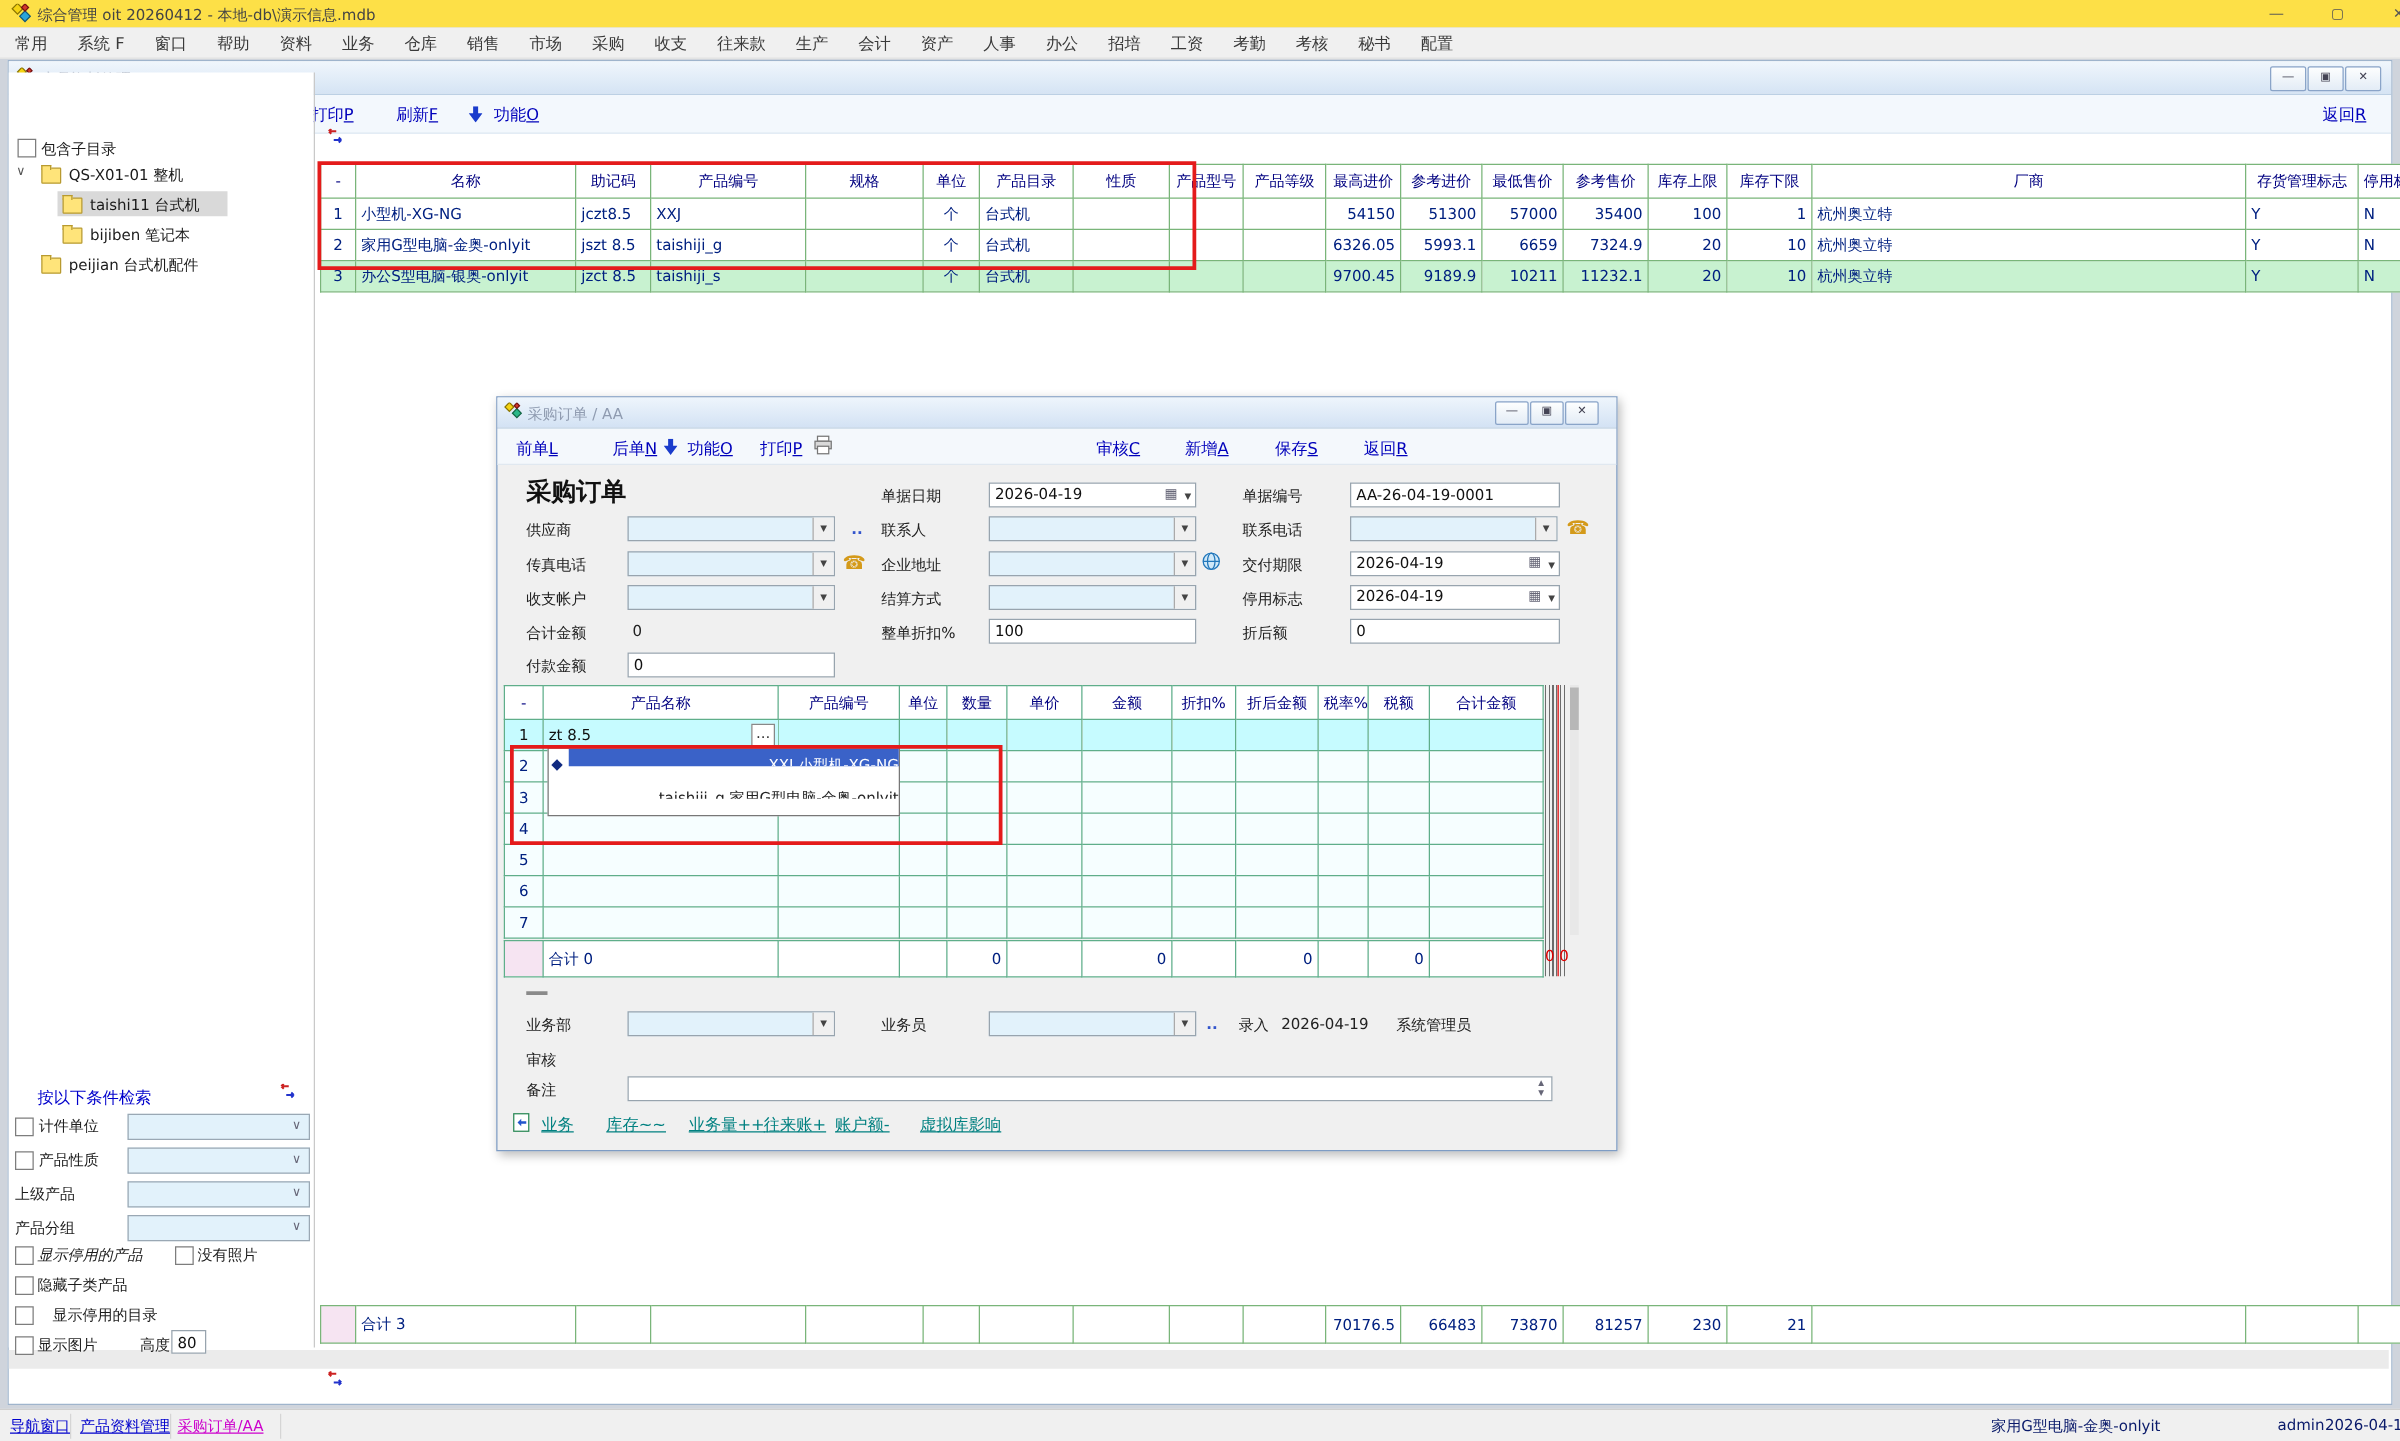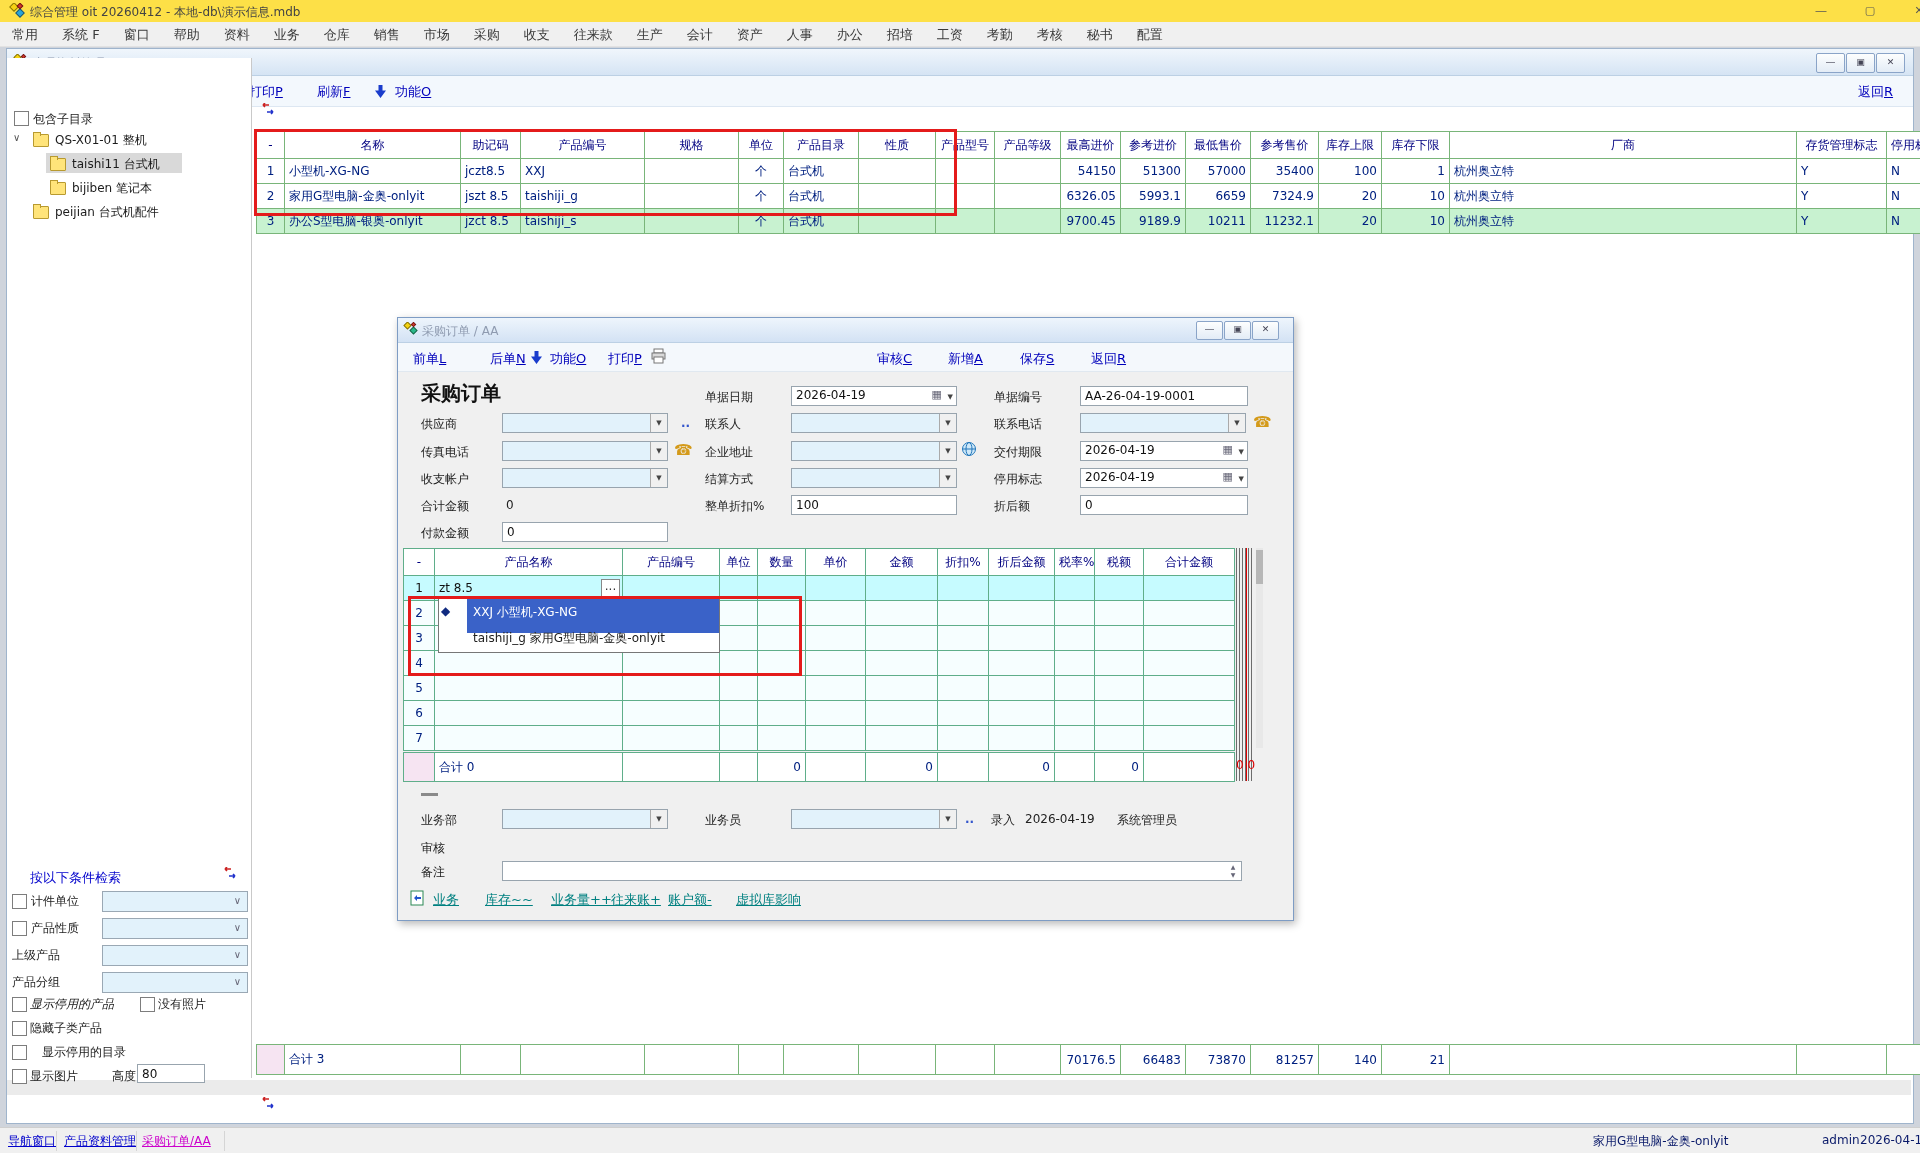--- a/index.html
+++ b/index.html
@@ -57,21 +57,21 @@
     font-size:12px;padding:1px 4px;font-family:inherit;color:#111;}
   .datebox{position:absolute;height:20px;background:#fff;border:1px solid #98a4ae;box-sizing:border-box;font-size:12px;padding:1px 4px;color:#111;}
   .datebox .ico{position:absolute;right:14px;top:1px;color:#667;font-size:11px;}
   .datebox .ar{position:absolute;right:3px;top:6px;color:#444;font-size:7px;}
   .flbl{position:absolute;font-size:12px;color:#222;white-space:nowrap;}
   .dots{position:absolute;color:#3355cc;font-weight:bold;}
   .phone{position:absolute;color:#d49a1a;font-size:15px;}
   .teal-link{position:absolute;color:#008080;font-size:13px;text-decoration:underline;white-space:nowrap;}
   
   #popup{position:absolute;left:40px;top:280px;width:280px;height:53px;background:#fff;border:1px solid #777;z-index:6;}
-  #popup .item{position:absolute;left:28px;right:0;height:34px;line-height:26px;padding-left:6px;white-space:nowrap;overflow:hidden;font-size:12px;color:#222;}
+  #popup .item{position:absolute;left:16px;right:0;height:14px;line-height:26px;padding-left:6px;white-space:nowrap;overflow:hidden;font-size:12px;color:#222;text-align:right;}
   #popup .item.sel{background:#3a62c8;color:#fff;}
   #popup .marker{position:absolute;left:2px;top:5px;color:#102a80;font-size:12px;}
   .redbox{position:absolute;border:3px solid #e41b1b;z-index:9;}
   .squeeze{position:absolute;background:repeating-linear-gradient(90deg,transparent 0 2px,#555 2px 3px);opacity:.85;}
   .redline{position:absolute;width:1px;background:#dd0000;}
   .swapicon{position:absolute;width:16px;height:12px;}
   .statusbar{left:0;top:1127px;width:1920px;height:26px;background:#f0f0f0;border-top:1px solid #cfcfcf;}
   .sb-tab{position:absolute;top:5px;font-size:12px;text-decoration:underline;white-space:nowrap;}
   .sb-sep{position:absolute;top:3px;width:1px;height:20px;background:#d5d5d5;}
   .sb-info{position:absolute;top:5px;font-size:12px;color:#0a1a6a;white-space:nowrap;}
@@ -294,21 +294,21 @@
           <td></td>
           <td></td>
           <td></td>
           <td></td>
           <td></td>
           <td></td>
           <td class="r">70176.5</td>
           <td class="r">66483</td>
           <td class="r">73870</td>
           <td class="r">81257</td>
-          <td class="r">140</td>
+          <td class="r">230</td>
           <td class="r">21</td>
           <td></td>
           <td></td>
           <td></td>
         </tr>
       </tbody>
     </table>
   </div>
 
 <div class="abs" style="left:7px;top:1080px;width:1904px;height:15px;background:#ebebeb"></div>
@@ -349,21 +349,21 @@
       <span class="cb" style="left: 140px; top: 997px;"></span>
       <span class="lbl" style="left: 158px; top: 996px;">没有照片</span>
       <span class="cb" style="left: 12px; top: 1021px;"></span>
       <span class="lbl" style="left: 30px; top: 1020px;">隐藏子类产品</span>
       <span class="cb" style="left: 12px; top: 1045px;"></span>
       <span class="lbl" style="left: 42px; top: 1044px;">显示停用的目录</span>
       <span class="cb" style="left: 12px; top: 1069px;"></span>
       <span class="lbl" style="left: 30px; top: 1068px;">显示图片</span>
     </div>
   <span class="lbl" style="left:112px;top:1068px">高度</span>
-  <input class="txt" style="left: 137px; top: 1064px; width: 68px; height: 19px;" value="80">
+  <input class="txt" style="left: 137px; top: 1064px; width: 28px; height: 19px;" value="80">
 </div>
 
 <div class="abs" id="dialog">
   <div class="abs" id="dlg-title">
     <svg class="abs" style="left:5px;top:4px" width="16" height="15" viewBox="0 0 16 15">
       <rect x="2" y="1" width="5" height="5" fill="#f5d312" stroke="#8a7500" transform="rotate(45 4.5 3.5)"></rect>
       <rect x="8" y="6" width="5" height="5" fill="#2ab88a" stroke="#116644" transform="rotate(45 10.5 8.5)"></rect>
       <rect x="9" y="1" width="3" height="3" fill="#d23a2a" stroke="#771111" transform="rotate(45 10.5 2.5)"></rect>
     </svg>
     <span class="t">采购订单 / AA</span>

